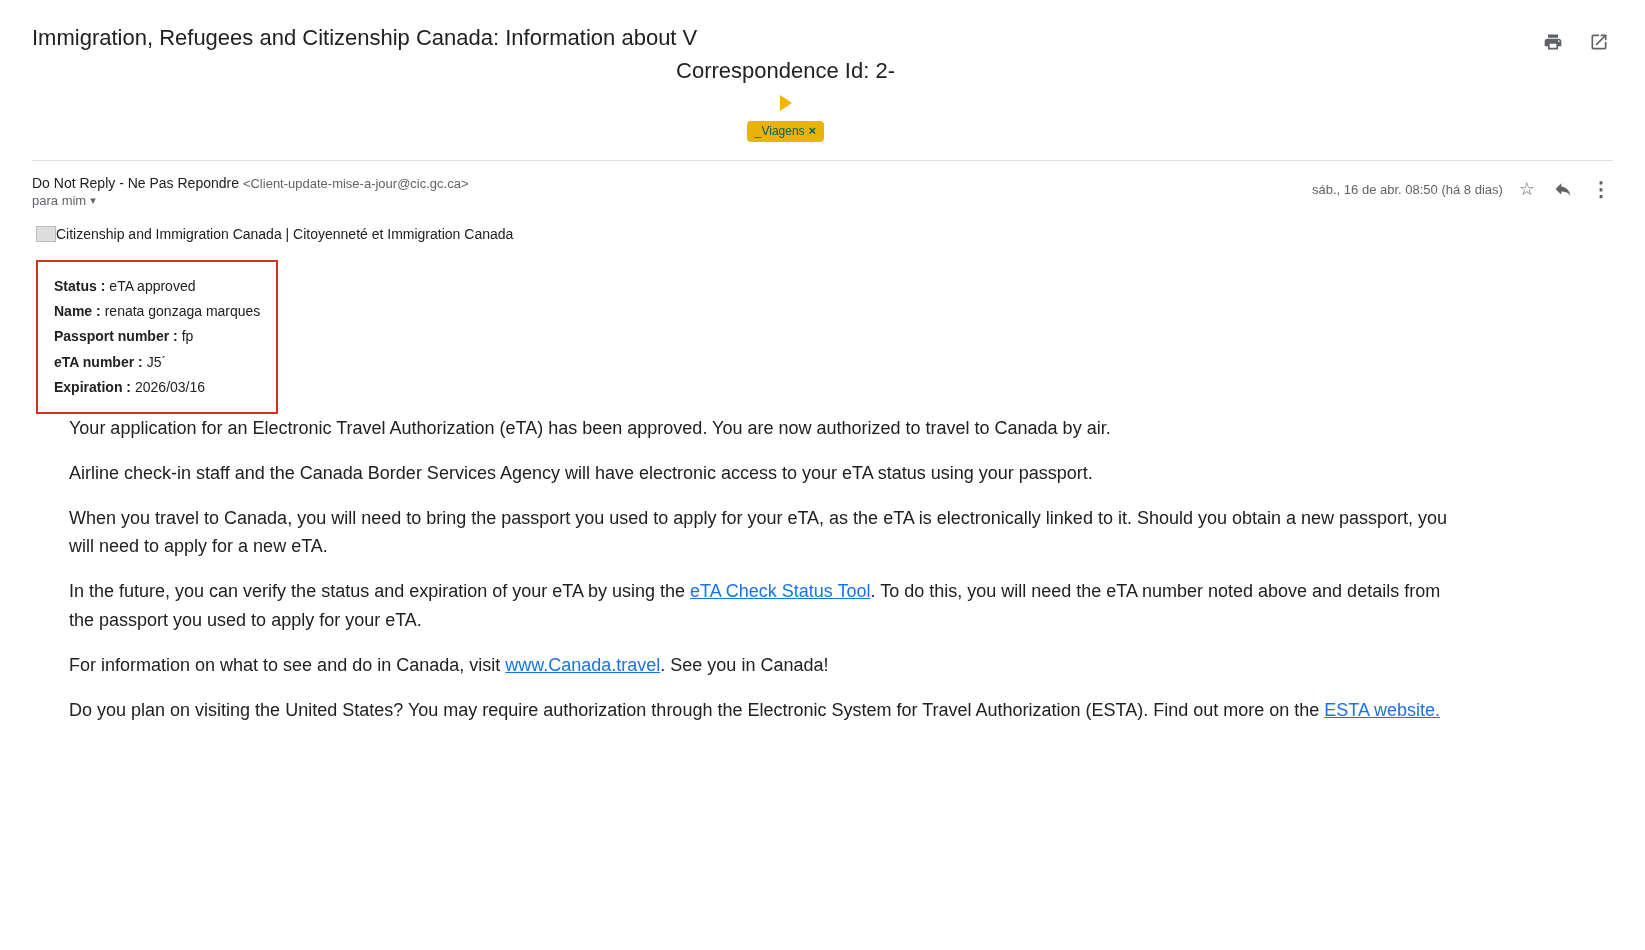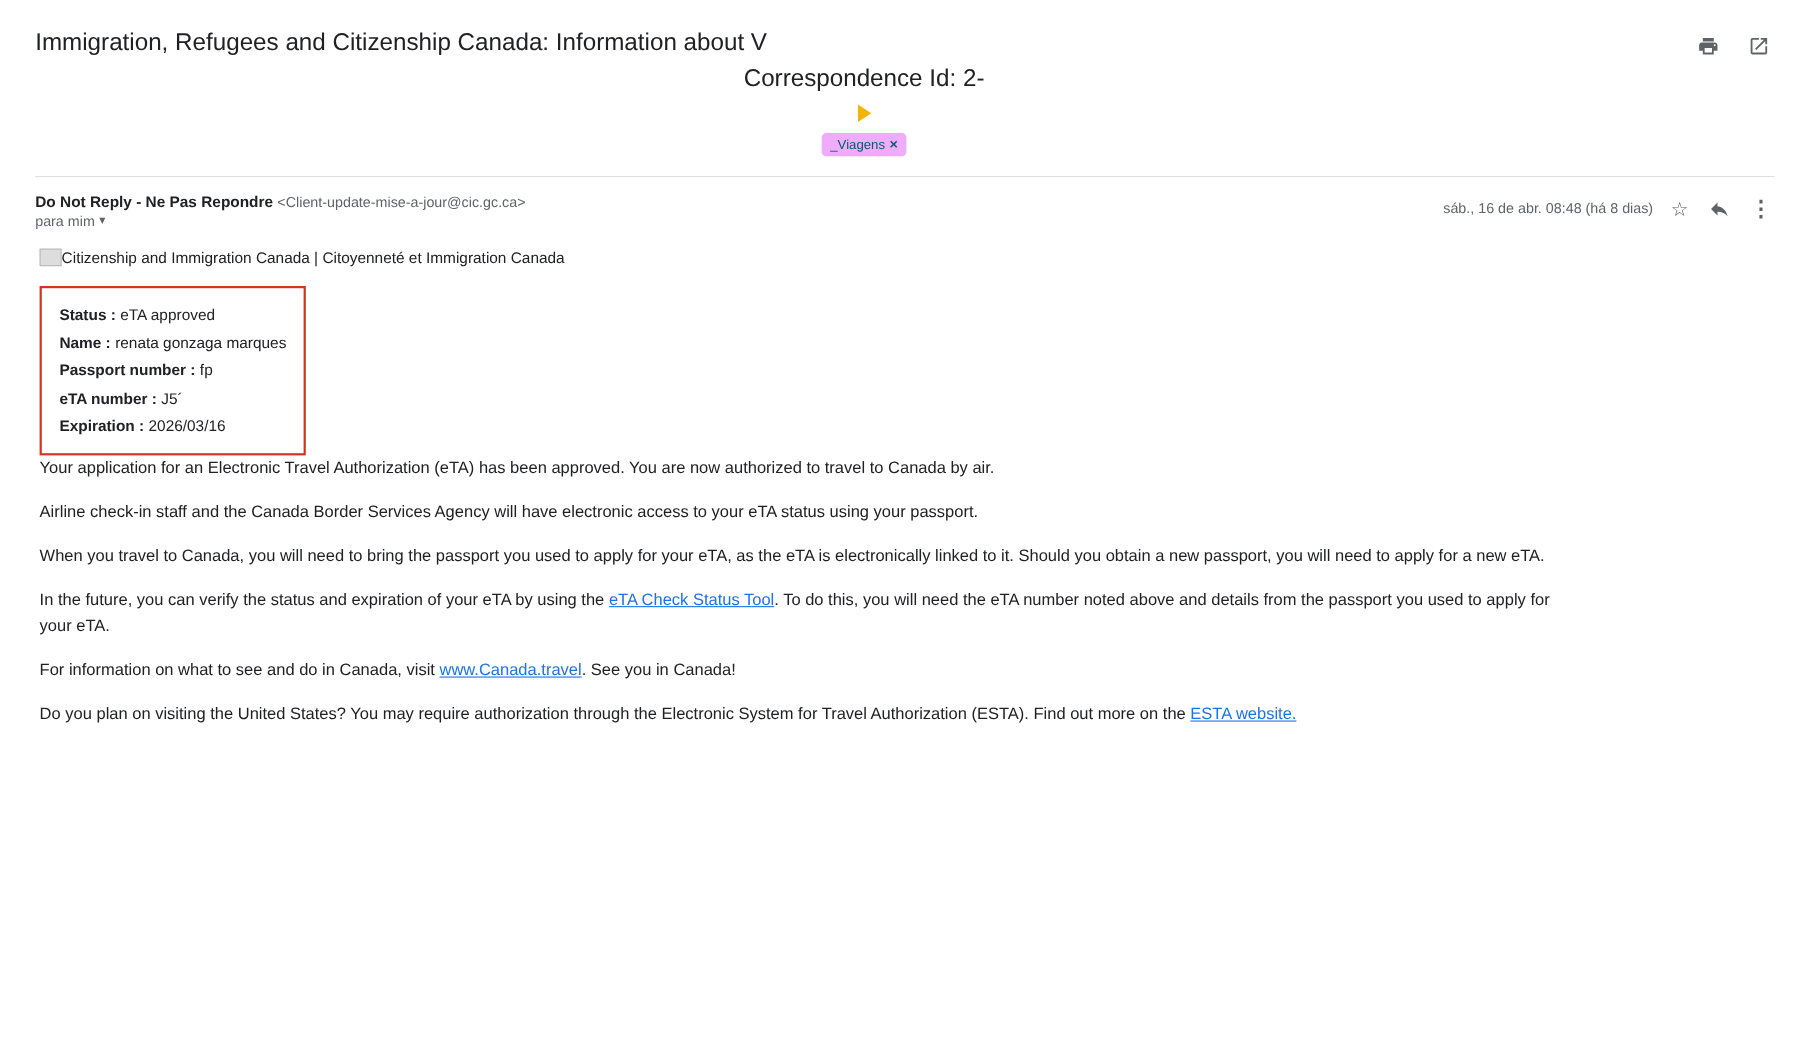--- a/index.html
+++ b/index.html
@@ -36,21 +36,21 @@
     .tag-arrow {
       display: inline-block;
       width: 0;
       height: 0;
       border-top: 8px solid transparent;
       border-bottom: 8px solid transparent;
       border-left: 12px solid #f4b400;
       position: relative;
     }
     .tag-viagens {
-      background: #f0abfc;
+      background: #eab308;
       color: #006064;
       border-radius: 4px;
       padding: 2px 8px;
       font-size: 12px;
       display: flex;
       align-items: flex-end;
       gap: 4px;
     }
     .tag-viagens .close-x {
       cursor: pointer;
@@ -83,21 +83,21 @@
     .sender-row {
       display: flex;
       align-items: flex-start;
       justify-content: space-between;
       margin-bottom: 6px;
     }
     .sender-info {
       flex: 1;
     }
     .sender-name {
-      font-weight: bold;
+      font-weight: normal;
       font-size: 14px;
       color: #202124;
     }
     .sender-email {
       font-weight: normal;
       color: #5f6368;
       font-size: 13px;
     }
     .to-me {
       color: #5f6368;
@@ -162,25 +162,26 @@
       display: flex;
       gap: 4px;
     }
     .field-label {
       font-weight: bold;
     }
     .field-value {
       font-weight: normal;
     }
     .body-paragraph {
-      font-size: 15px;
+      font-size: 18px;
       color: #202124;
       line-height: 1.6;
       margin-bottom: 16px;
       max-width: 1400px;
+      margin-left: 33px;
     }
     .link {
       color: #1a73e8;
       cursor: pointer;
     }
   </style>
 </head>
 <body>
 
 <div class="email-container">
@@ -220,21 +221,21 @@
       <div>
         <span class="sender-name">Do Not Reply - Ne Pas Repondre</span>
         <span class="sender-email">&lt;Client-update-mise-a-jour@cic.gc.ca&gt;</span>
       </div>
       <div class="to-me">
         <span>para mim</span>
         <span class="chevron-icon">▾</span>
       </div>
     </div>
     <div class="sender-meta">
-      <span class="meta-date">sáb., 16 de abr. 08:48 (há 8 dias)</span>
+      <span class="meta-date">sáb., 16 de abr. 08:50 (há 8 dias)</span>
       <button class="icon-action" title="Star">
         <span style="font-size:18px;color:#5f6368;">☆</span>
       </button>
       <button class="icon-action" title="Reply">
         <svg width="20" height="20" viewBox="0 0 24 24" fill="#5f6368">
           <path d="M10 9V5l-7 7 7 7v-4.1c5 0 8.5 1.6 11 5.1-1-5-4-10-11-11z"></path>
         </svg>
       </button>
       <button class="icon-action" title="More">
         <span style="font-size:20px;color:#5f6368;font-weight:bold;">⋮</span>

